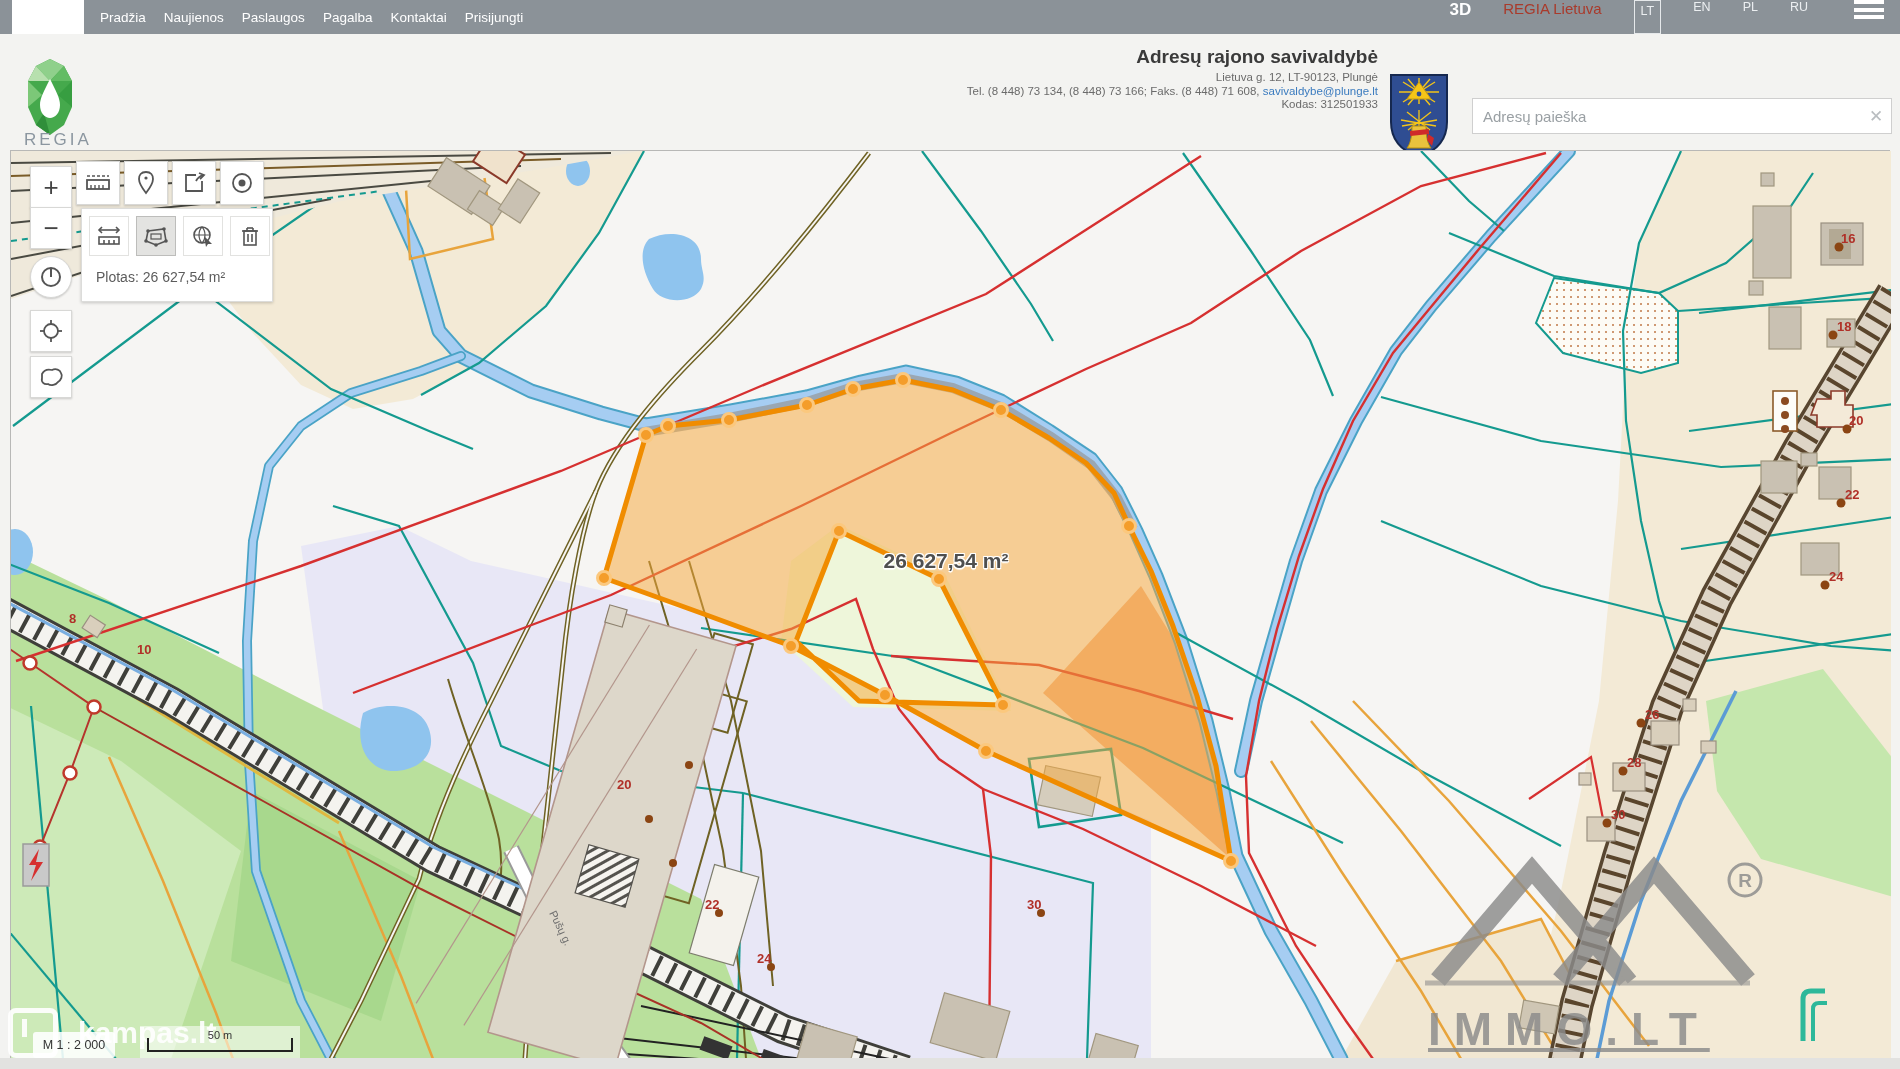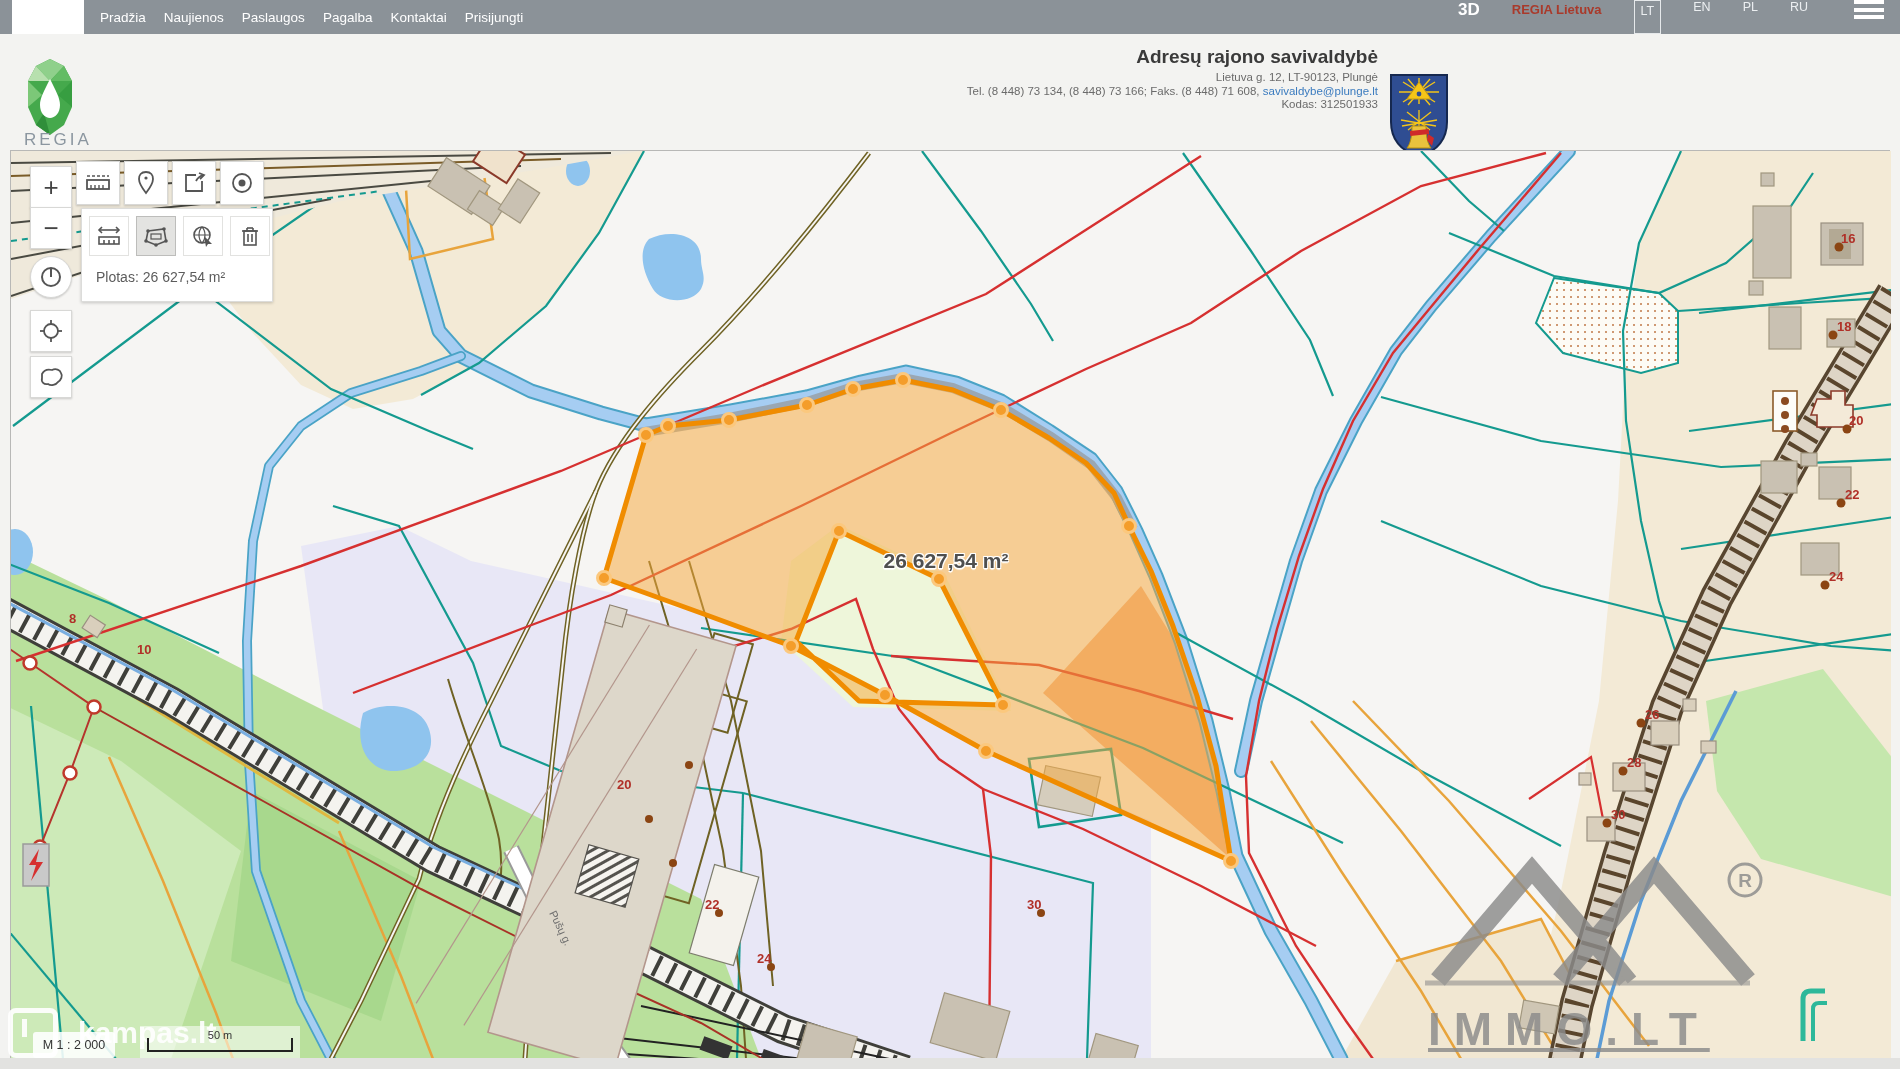--- a/index.html
+++ b/index.html
@@ -4,21 +4,21 @@
 <style>
   html,body{margin:0;padding:0;background:#e9e9e7;font-family:"Liberation Sans",sans-serif;}
   #app{position:relative;width:1900px;height:1069px;background:#f3f3f1;overflow:hidden;}
   
   #navbar{position:absolute;left:0;top:0;width:1900px;height:34px;background:#8b9298;}
   #logo-tab{position:absolute;left:12px;top:0;width:72px;height:35px;background:#ffffff;}
   #nav-items{position:absolute;left:100px;top:0;height:34px;display:flex;align-items:center;gap:18px;}
   .nav-item{color:#ffffff;font-size:13.5px;cursor:pointer;white-space:nowrap;}
   #nav-right{position:absolute;right:16px;top:0;height:34px;display:flex;gap:32px;}
   #view3d{color:#ffffff;font-weight:bold;font-size:17px;}
-  #brand-lt{color:#a93a2b;font-weight:bold;font-size:13px;}
+  #brand-lt{color:#a93a2b;font-weight:normal;font-size:15px;}
   .lang{color:#eceff1;font-size:12.5px;cursor:pointer;}
   .lang.active{border:1.5px solid #e6e9eb;padding:3px 6px;}
   #hamburger{width:30px;height:19px;display:flex;flex-direction:column;justify-content:space-between;cursor:pointer;margin-left:14px;}
   #hamburger span{display:block;height:4px;background:#ffffff;}
   
   #header{position:absolute;left:0;top:34px;width:1900px;height:116px;background:#f3f3f1;}
   #regia-logo{position:absolute;left:20px;top:12px;width:60px;height:108px;}
   #regia-text{position:absolute;left:24px;top:96px;font-size:17px;letter-spacing:3px;color:#8b96a0;}
   #muni{position:absolute;right:522px;top:12px;width:640px;text-align:right;}
   #muni .title{font-size:19px;font-weight:bold;color:#3a3a3a;margin-bottom:3px;}
@@ -133,20 +133,24 @@
           <line x1="17" y1="38" x2="40" y2="56"></line>
           <line x1="41" y1="38" x2="18" y2="56"></line>
         <line x1="11" y1="46" x2="46" y2="52"></line>
           <line x1="47" y1="46" x2="12" y2="52"></line>
       </g>
       <path d="M22,52 C22,64 20,70 17,74 L41,74 C38,70 36,64 36,52 Z" fill="#e9c23d" stroke="#b8900e"></path>
       <rect x="20" y="56" width="19" height="5" fill="#cf2a2a" transform="rotate(-6 29 58)"></rect>
       <path d="M38,60 l6,4 -2,8 -5,-6 Z" fill="#cf2a2a"></path>
     </svg>
 
+    <div id="search-wrap">
+      <input id="search-input" value="" placeholder="Adresų paieška" style="">
+      <div id="search-clear">✕</div>
+    </div>
   </div>
 
   <div id="map">
   <svg width="1880" height="908" viewBox="10 150 1880 908">
     <defs>
       <pattern id="pdots" width="7" height="7" patternUnits="userSpaceOnUse">
         <rect width="7" height="7" fill="#fdfbf5"></rect>
             <circle cx="2" cy="2" r="1" fill="#c07848"></circle>
       </pattern>
       <pattern id="phatch" width="8" height="8" patternUnits="userSpaceOnUse" patternTransform="rotate(45)">

